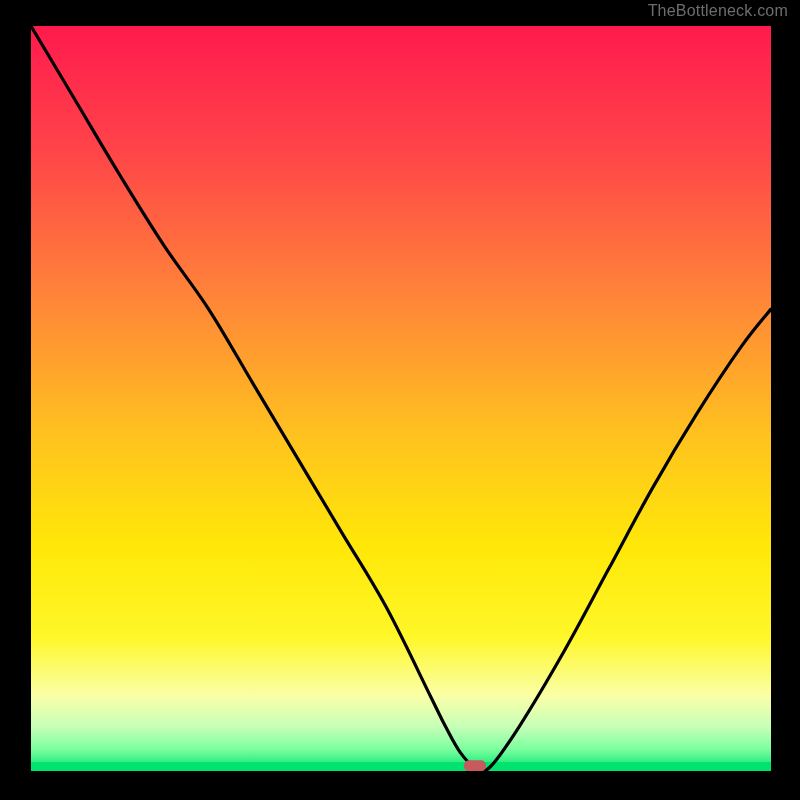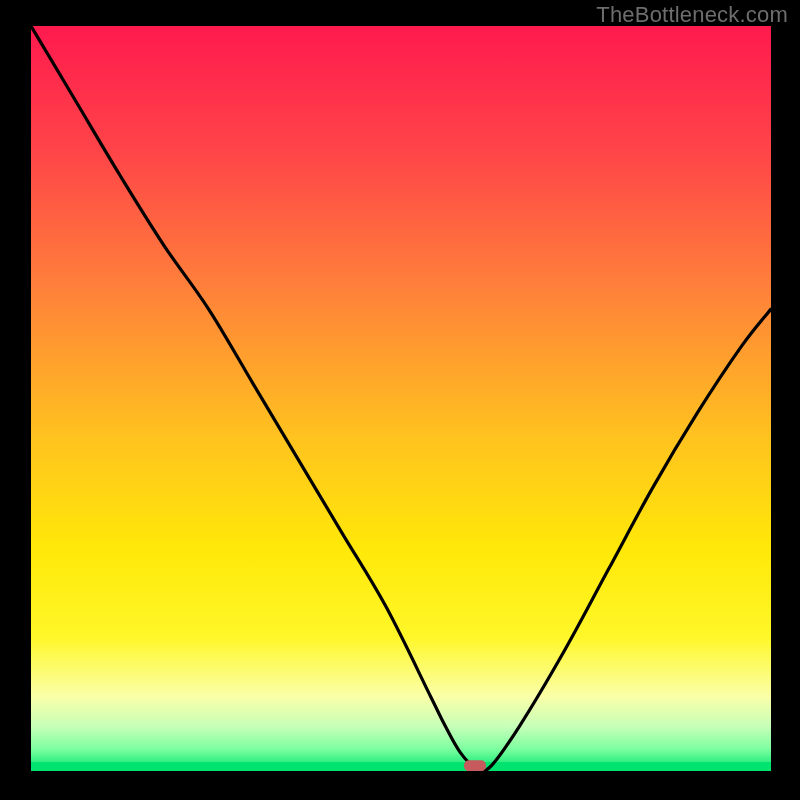--- a/index.html
+++ b/index.html
@@ -15,21 +15,21 @@
     width: 800px;
     height: 800px;
     background: #000;
   }
   .watermark {
     position: absolute;
     top: 2px;
     right: 12px;
     color: #6d6d6d;
     font-family: Arial, Helvetica, sans-serif;
-    font-size: 22px;
+    font-size: 16px;
     letter-spacing: 0.2px;
     user-select: none;
   }
   .plot {
     position: absolute;
     left: 31px;
     top: 26px;
     width: 740px;
     height: 745px;
   }

